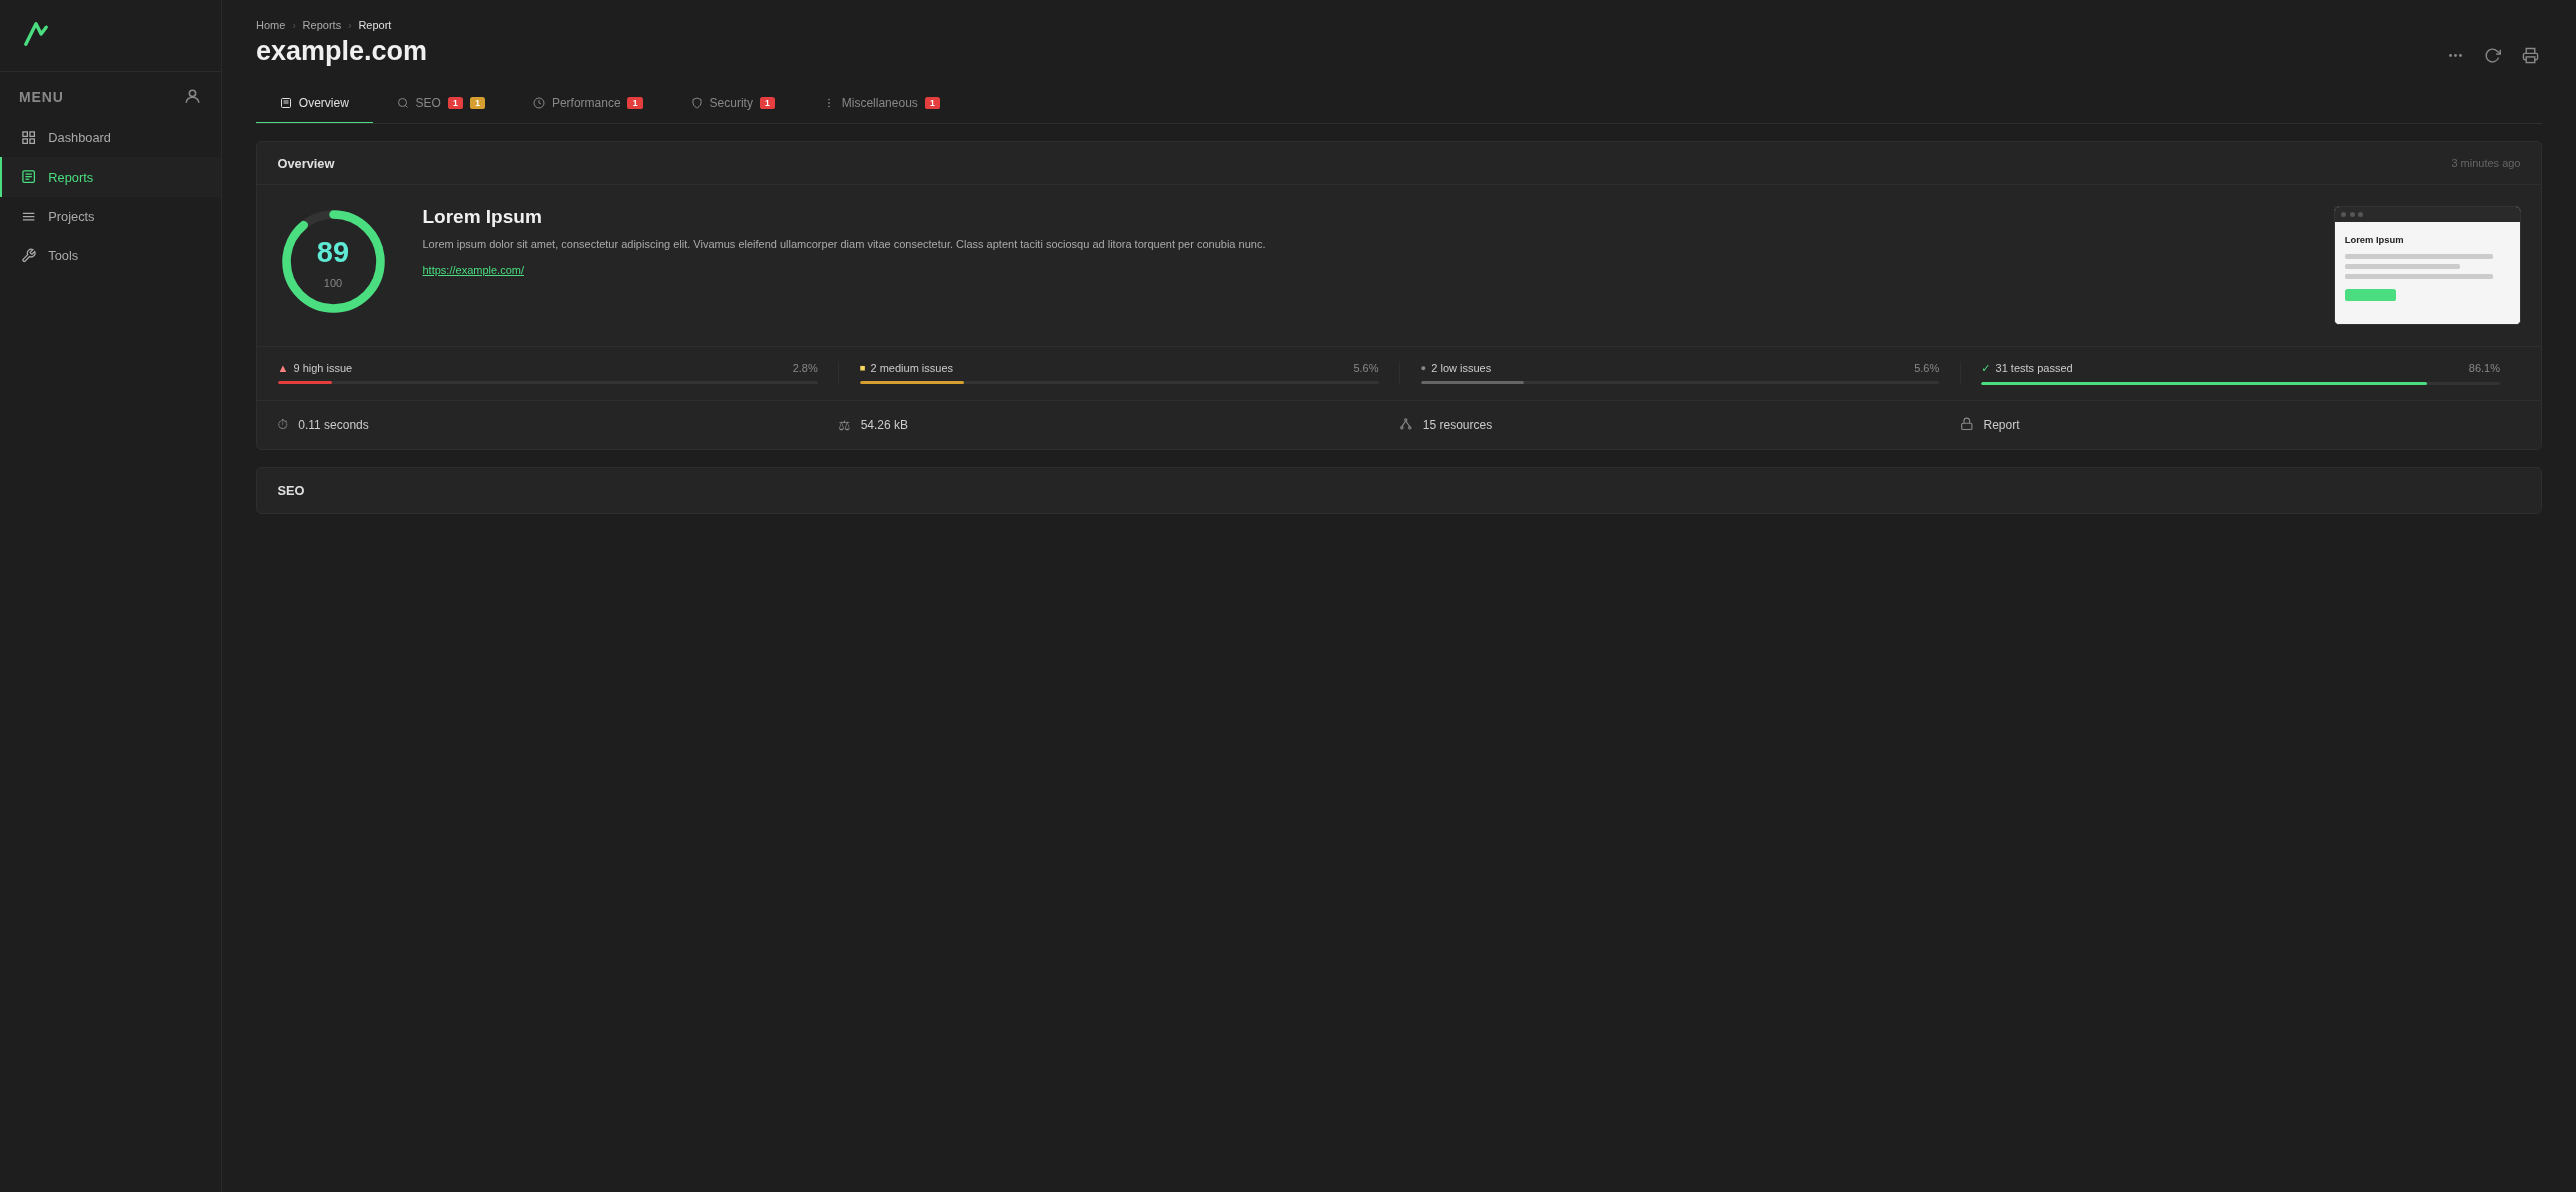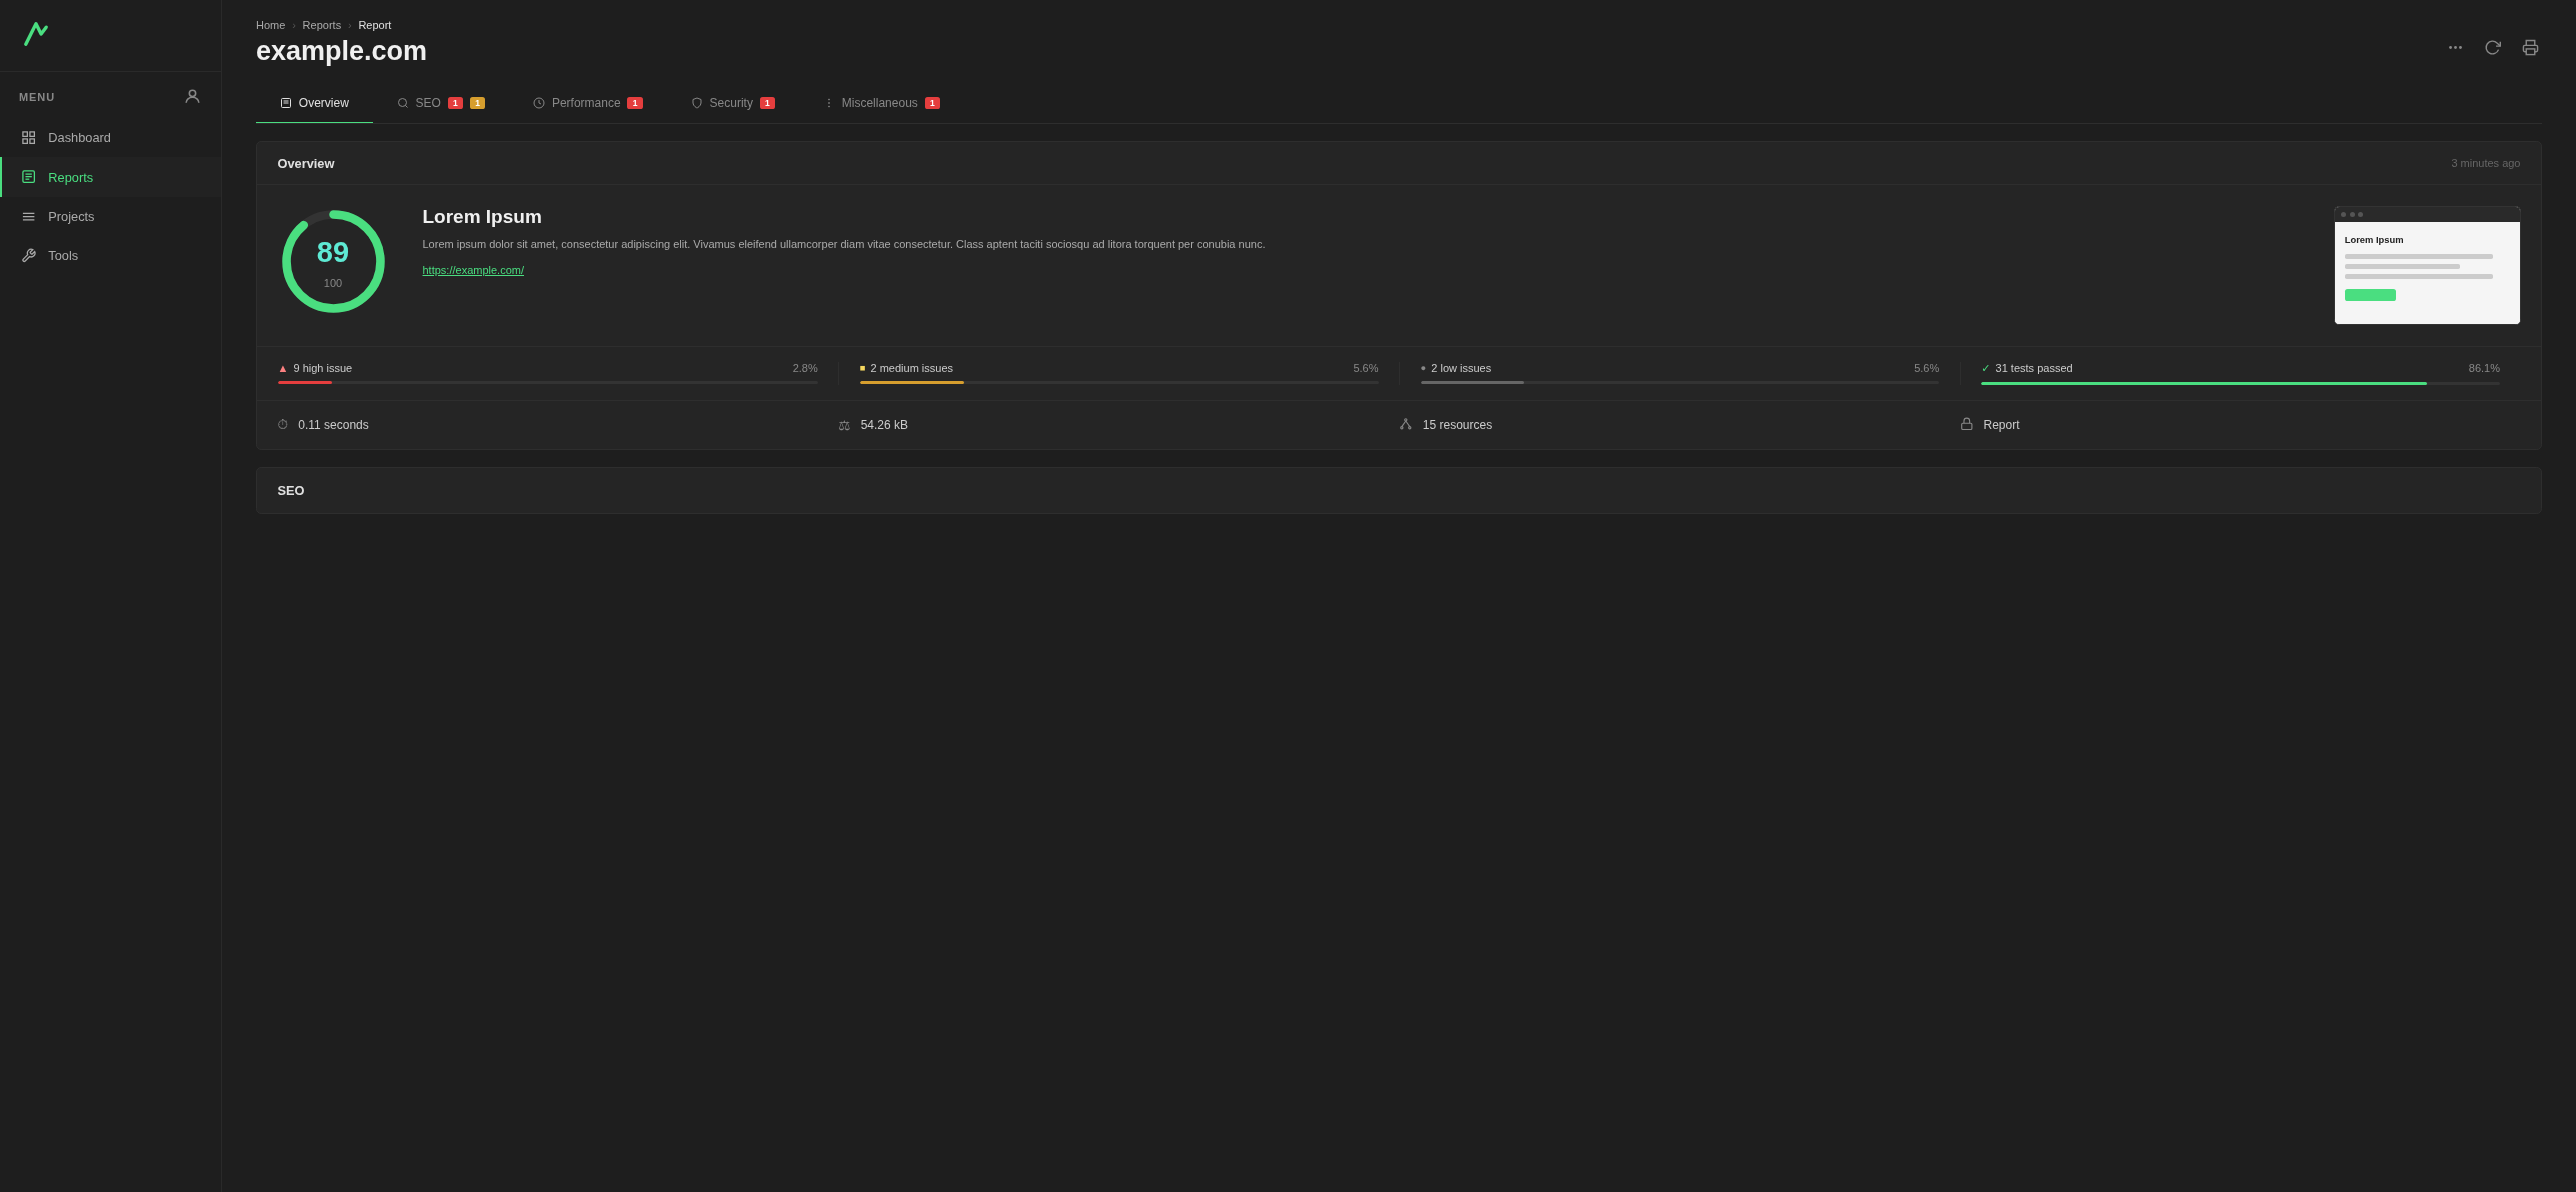--- a/index.html
+++ b/index.html
@@ -22,21 +22,21 @@
       width: 34px;
       height: 34px;
     }
     .sidebar-menu-header {
       display: flex;
       align-items: center;
       justify-content: space-between;
       padding: 15.3px 19px 8.5px;
     }
     .menu-label {
-      font-size: 11px;
+      font-size: 14px;
       font-weight: 600;
       color: #888;
       letter-spacing: 0.9px;
     }
     .menu-user-icon {
       width: 19px;
       height: 19px;
       color: #888;
     }
     .sidebar-nav {
@@ -83,21 +83,21 @@
       gap: 6.8px;
       font-size: 11px;
       color: #888;
       margin-bottom: 5.1px;
     }
     .breadcrumb-sep { color: #555; }
     .breadcrumb-link { color: #aaa; }
     .breadcrumb-current { color: #e0e0e0; font-weight: 500; }
     .page-title-row {
       display: flex;
-      align-items: flex-start;
+      align-items: flex-end;
       justify-content: space-between;
       margin-bottom: 17px;
     }
     .page-title {
       font-size: 27px;
       font-weight: 600;
       color: #f0f0f0;
     }
     .header-actions {
       display: flex;

